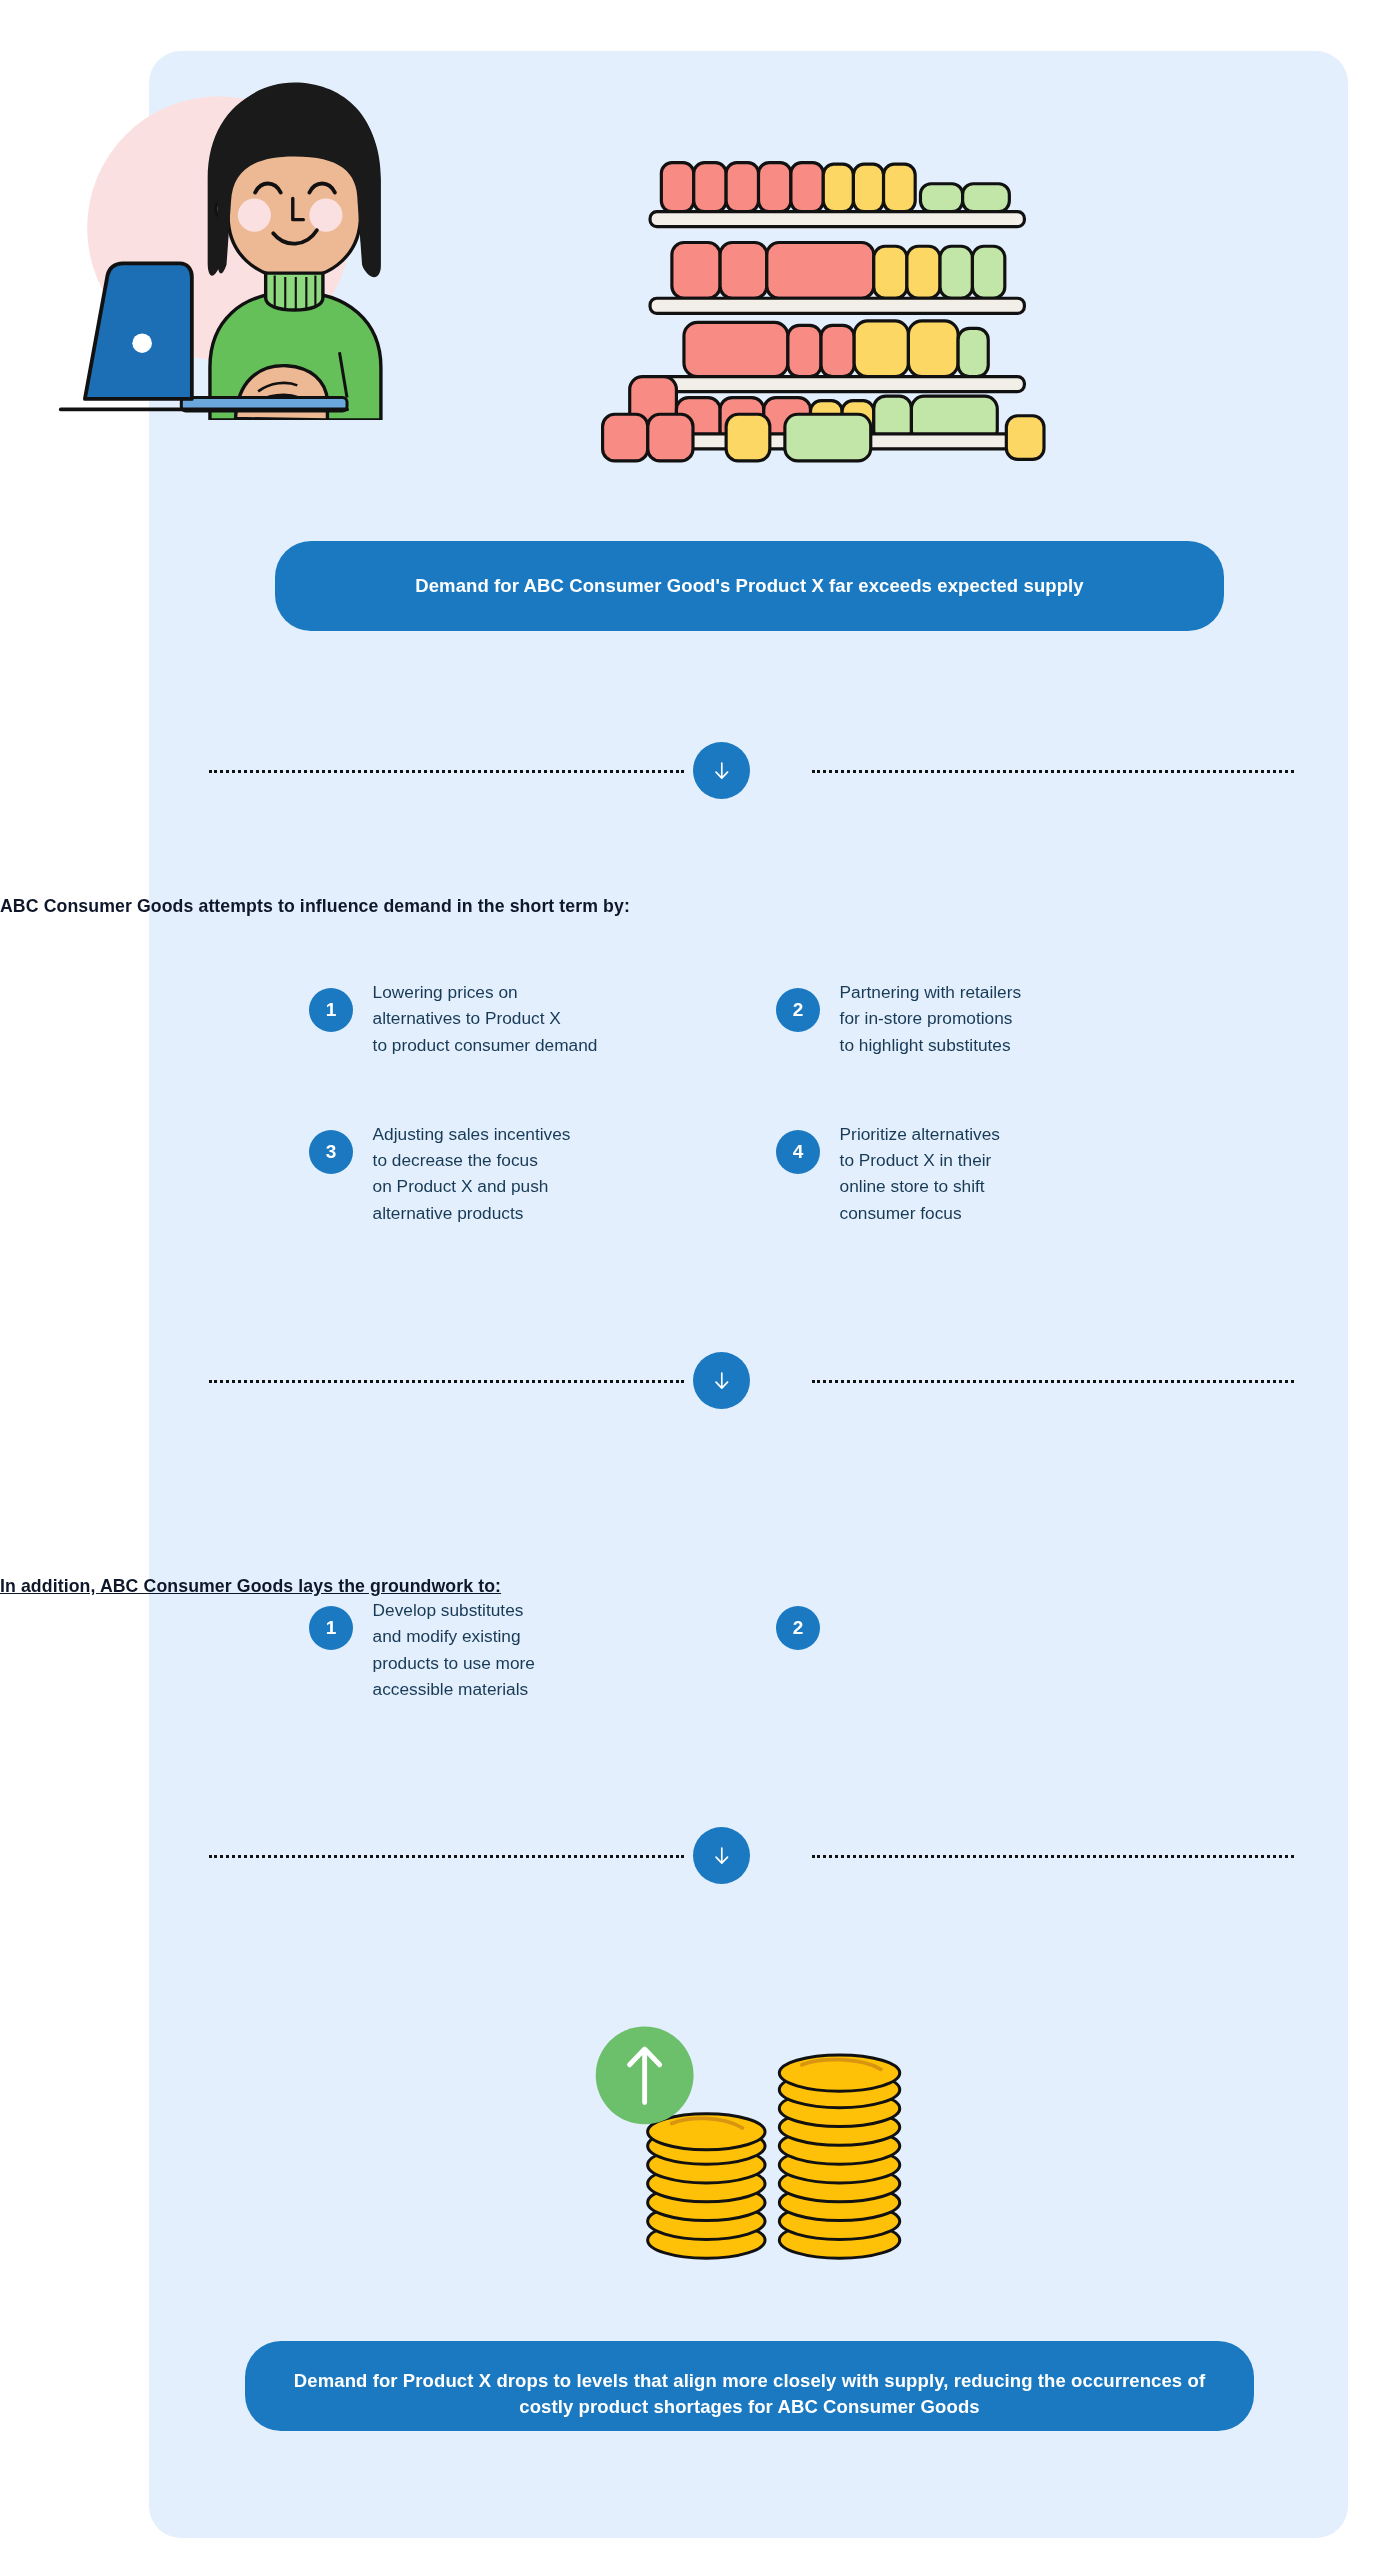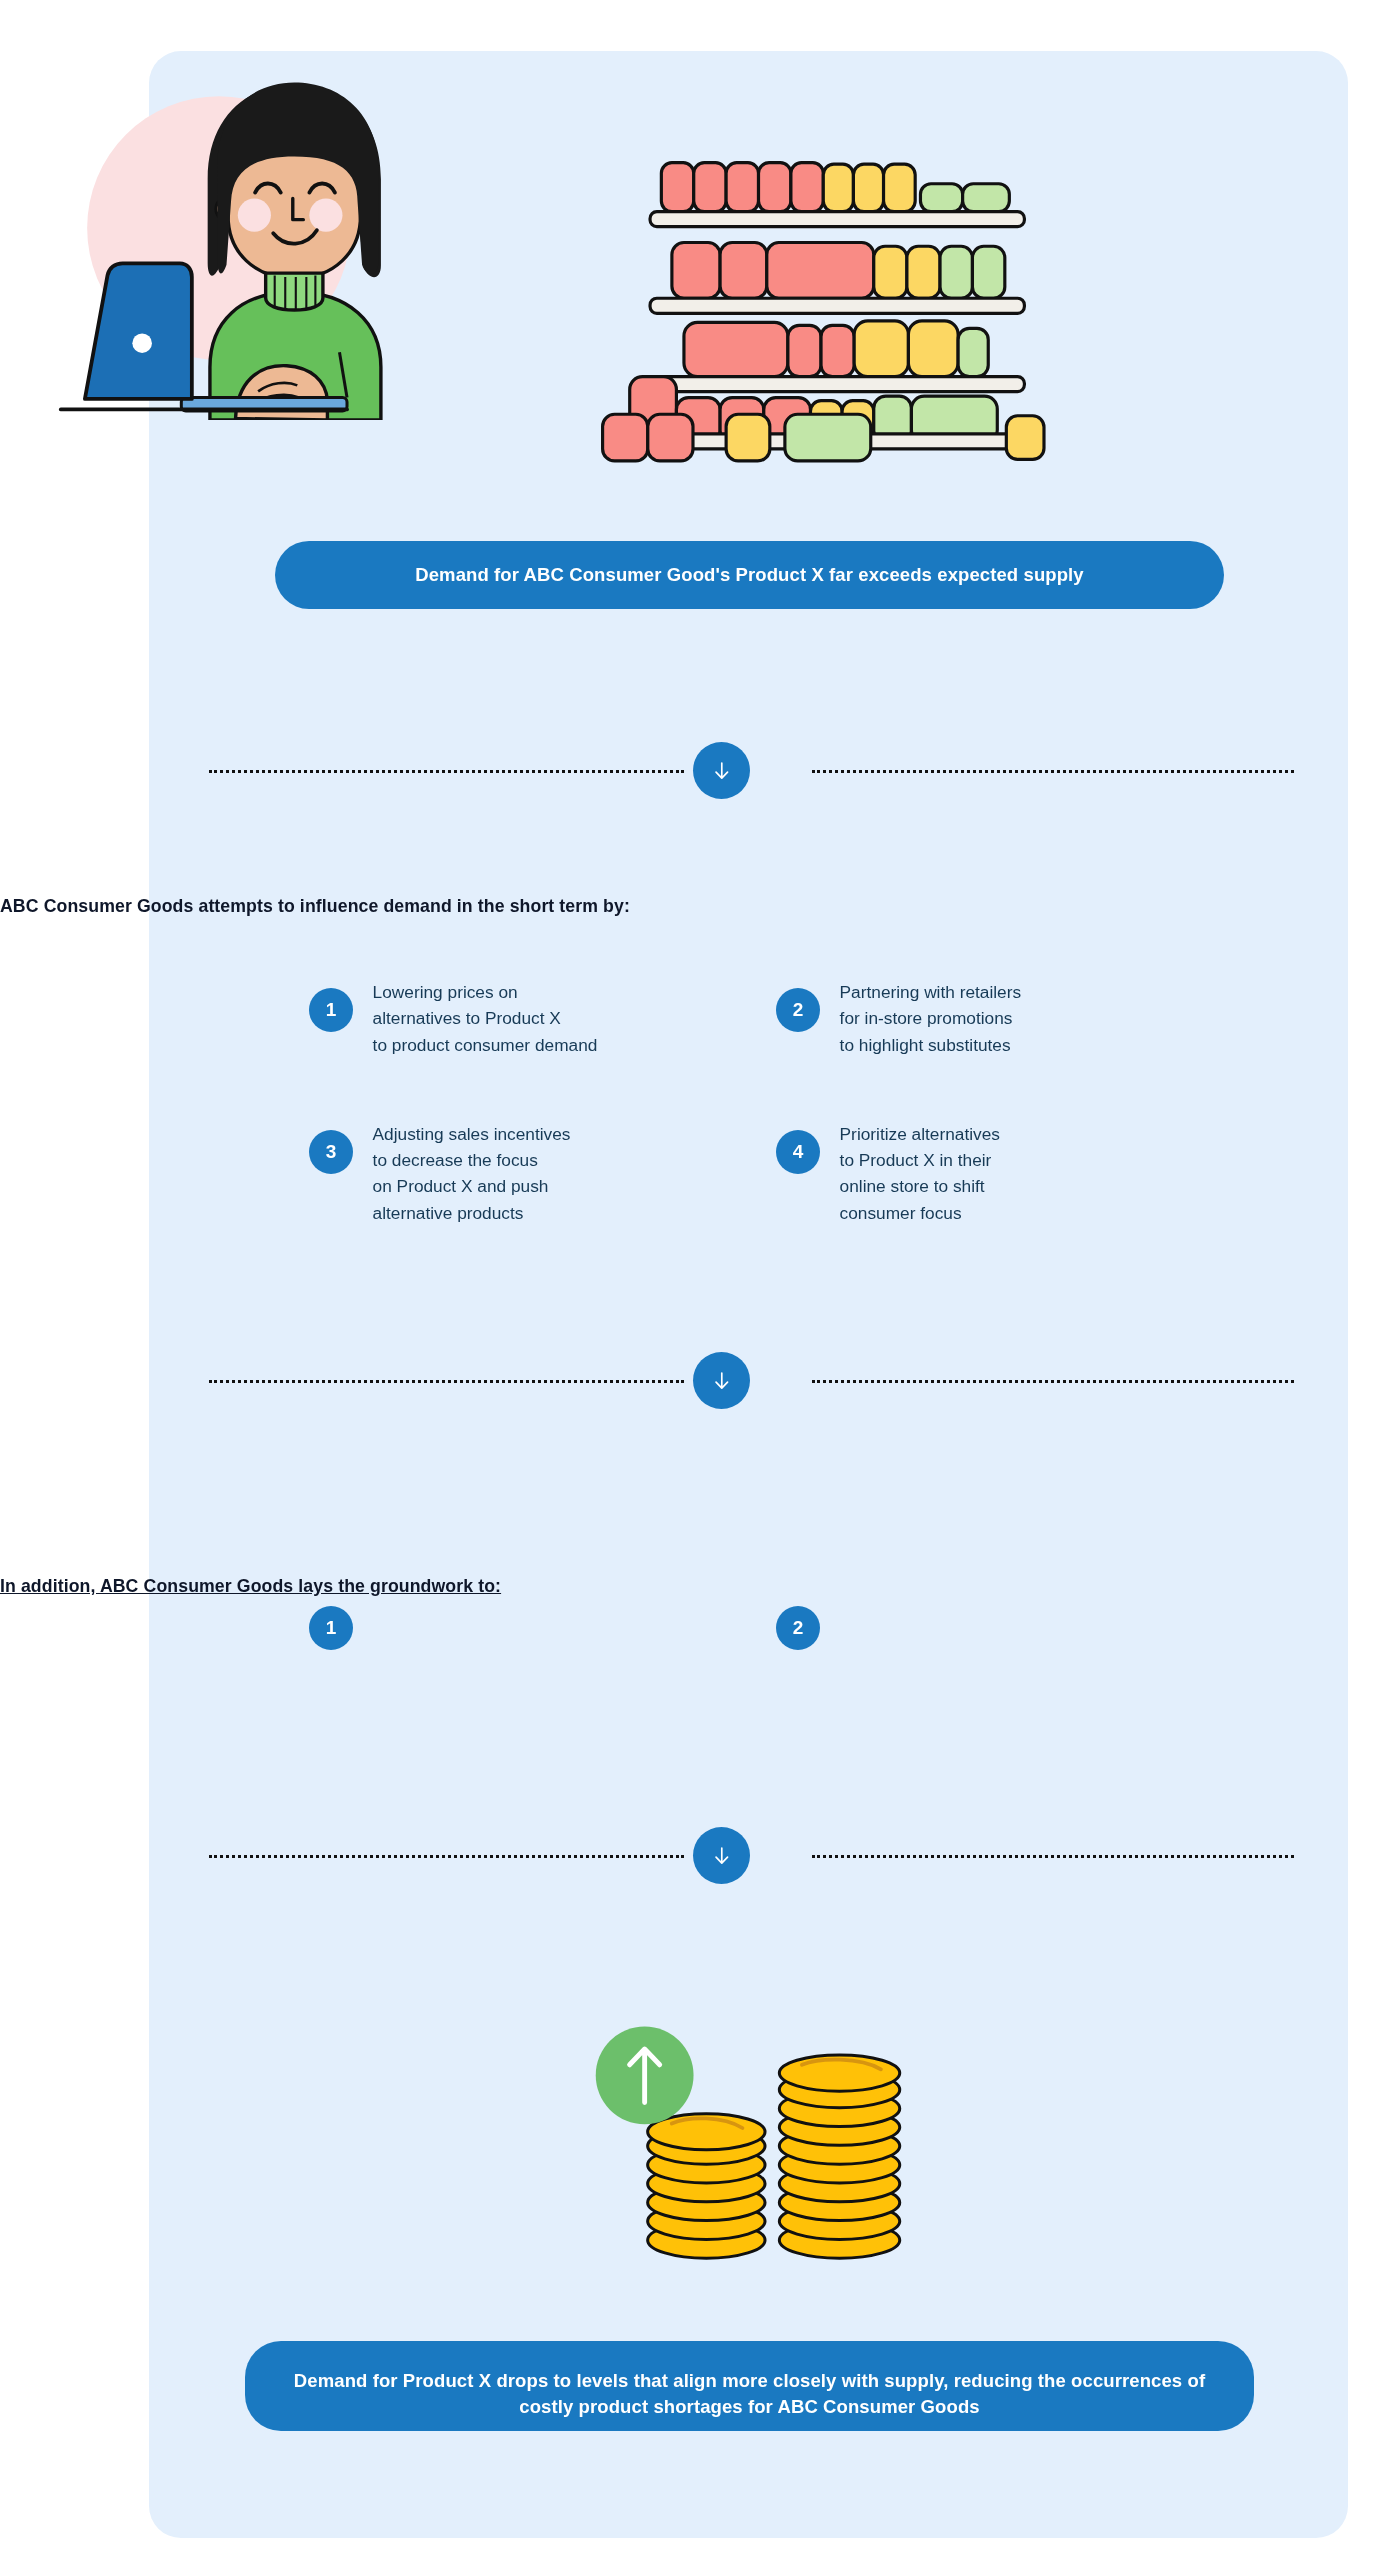--- a/index.html
+++ b/index.html
@@ -22,21 +22,21 @@
   
   .banner{
     position:absolute;background:#1a79c1;border-radius:36px;
     display:flex;align-items:center;justify-content:center;
     box-sizing:border-box;
   }
   .banner .btxt{
     color:#ffffff;font-weight:bold;text-align:center;
     line-height:1.42;letter-spacing:0.1px;
   }
-  #banner-top{left:275px;top:541px;width:949px;height:68px;}
+  #banner-top{left:275px;top:541px;width:949px;height:90px;}
   #banner-top .btxt{font-size:18.5px;}
   #banner-bottom{left:245px;top:2341px;width:1009px;height:90px;}
   #banner-bottom .btxt{font-size:18.5px;padding:0 30px;margin-top:16px;}
 
   
   .divider{position:absolute;left:0;width:1398px;height:57px;}
   .divider .dash{
     position:absolute;top:28px;height:0;
     border-top:3px dotted #111111;
   }
@@ -247,20 +247,24 @@
       </svg>
   </div>
   <div class="dash right"></div>
 </div>
 
 <div class="section-heading" id="heading-2">In addition, ABC Consumer Goods lays the groundwork to:</div>
 
 <div class="items-grid" id="items-2">
   <div class="item">
     <div class="num-badge">1</div>
+    <div class="item-text">Develop substitutes
+and modify existing
+products to use more
+accessible materials</div>
   </div>
   <div class="item">
     <div class="num-badge">2</div>
   </div>
 </div>
 
 <div class="divider" id="divider-3">
   <div class="dash left"></div>
   <div class="arrow-circle">
     <svg viewBox="0 0 40 40" width="25.6" height="25.6">

